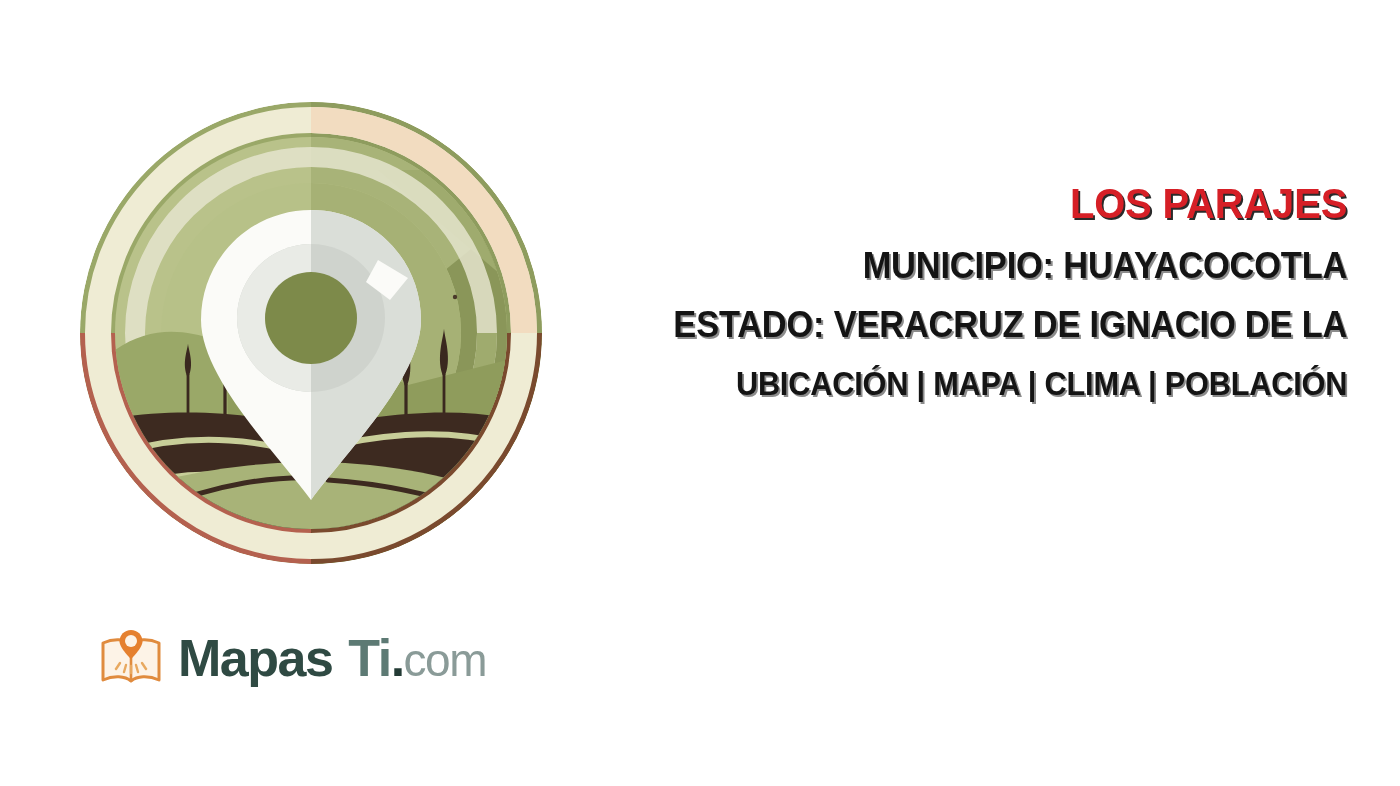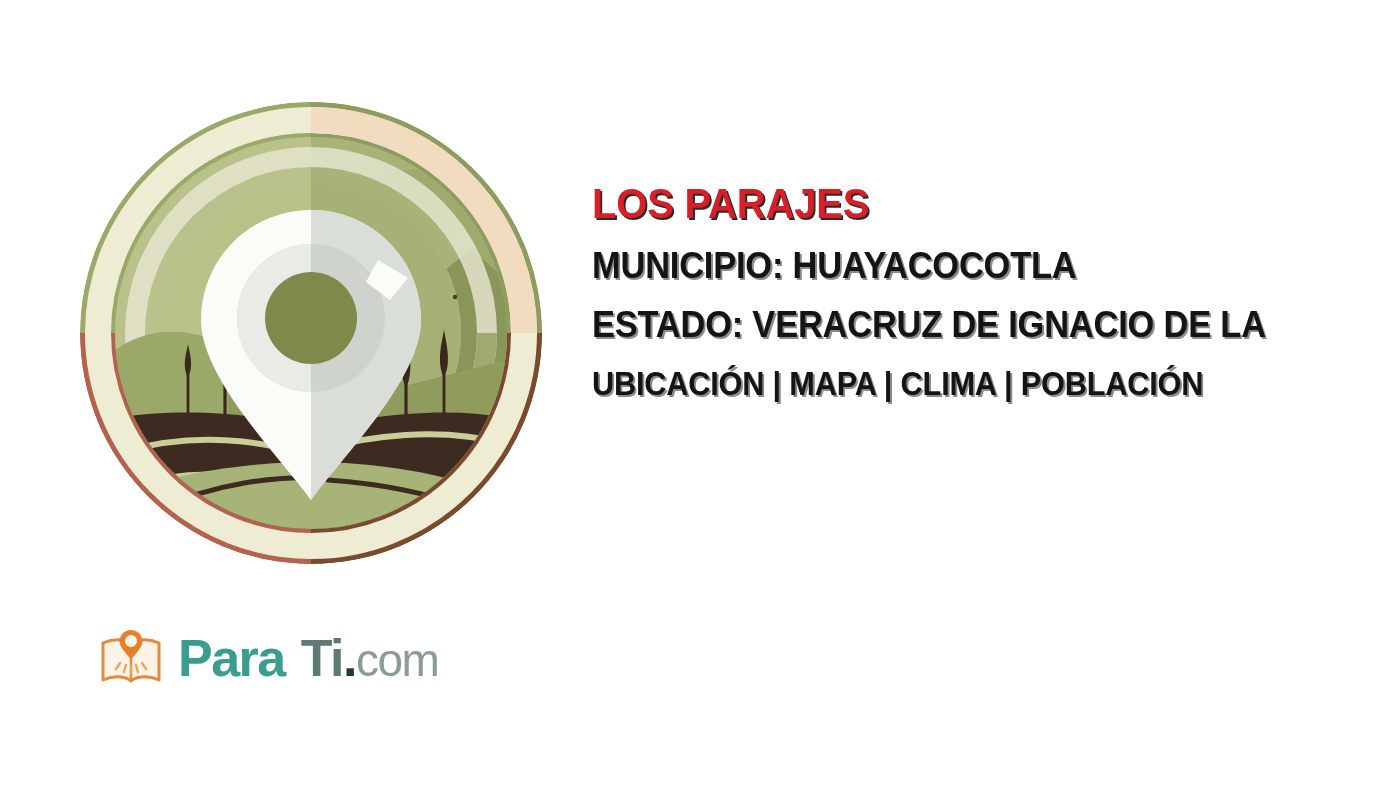--- a/index.html
+++ b/index.html
@@ -13,20 +13,21 @@
     height: 786px;
     overflow: hidden;
     font-family: "Liberation Sans", sans-serif;
     position: relative;
   }
 
   .page {
     position: absolute;
     inset: 0;
     background: #ffffff;
+    text-align: right;
   }
 
   
   .emblem {
     position: absolute;
     left: 78px;
     top: 100px;
     width: 466px;
     height: 466px;
   }
@@ -226,20 +227,20 @@
         <g stroke="#e8a85f" stroke-width="2.4" stroke-linecap="round">
           <path d="M22 38 L 18 44"></path>
           <path d="M28 40 L 26 47"></path>
           <path d="M33 41 L 33 48"></path>
           <path d="M38 40 L 40 47"></path>
           <path d="M44 38 L 48 44"></path>
         </g>
       </svg>
     </span>
     <span class="brand-word">
-        <span class="w-para">Para</span>
+      <span class="w-mapas">Mapas</span>
         <span class="w-ti">Ti</span>
         <span class="w-dot">.</span>
         <span class="w-com">com</span>
     </span>
   </div>
 
 </div>
 
 </body></html>

